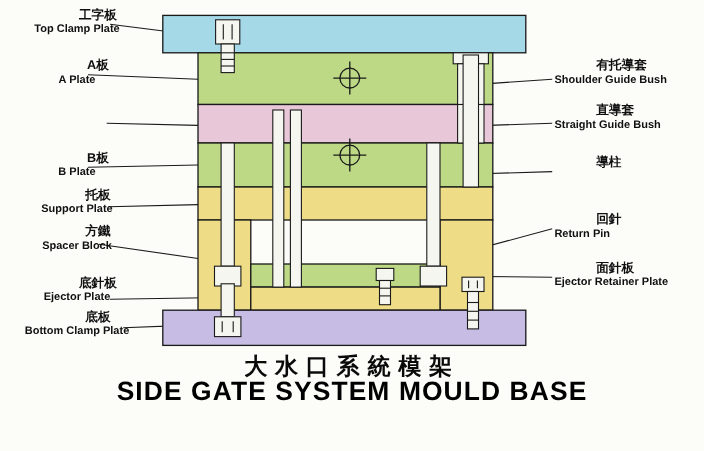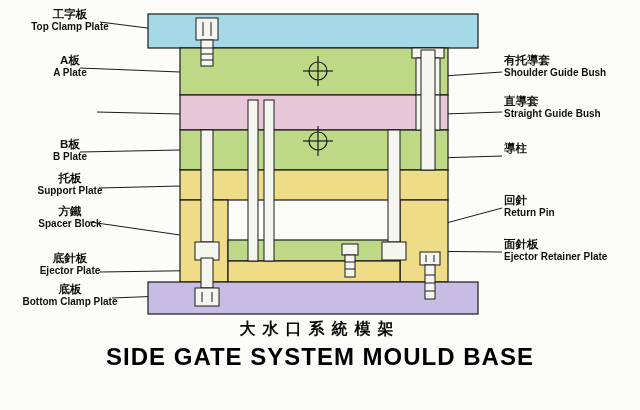--- a/index.html
+++ b/index.html
@@ -10,27 +10,27 @@
     overflow:hidden;
     font-family:"Liberation Sans", sans-serif;
   }
   svg{position:absolute;left:0;top:0;}
   .lbl{
     position:absolute;
     font-weight:bold;
     color:#101010;
     line-height:12.5px;
   }
-  .lbl .zh{font-size:11.5px;}
+  .lbl .zh{font-size:11.5px;padding-left:38px;}
   .lbl .en{font-size:10px;}
   .lbl.left{left:0;width:140px;text-align:center;}
   .lbl.right{left:504px;width:136px;text-align:left;}
   .title-zh{
     position:absolute;top:319px;left:0;width:100%;
-    text-align:center;font-size:16px;font-weight:bold;
+    text-align:center;font-size:21px;font-weight:bold;
     letter-spacing:7px;color:#0a0a0a;
   }
   .title-en{
     position:absolute;top:343px;left:0;width:100%;
     text-align:center;font-size:24px;font-weight:bold;
     letter-spacing:1px;color:#000000;
   }
 </style>
 </head>
 <body>

